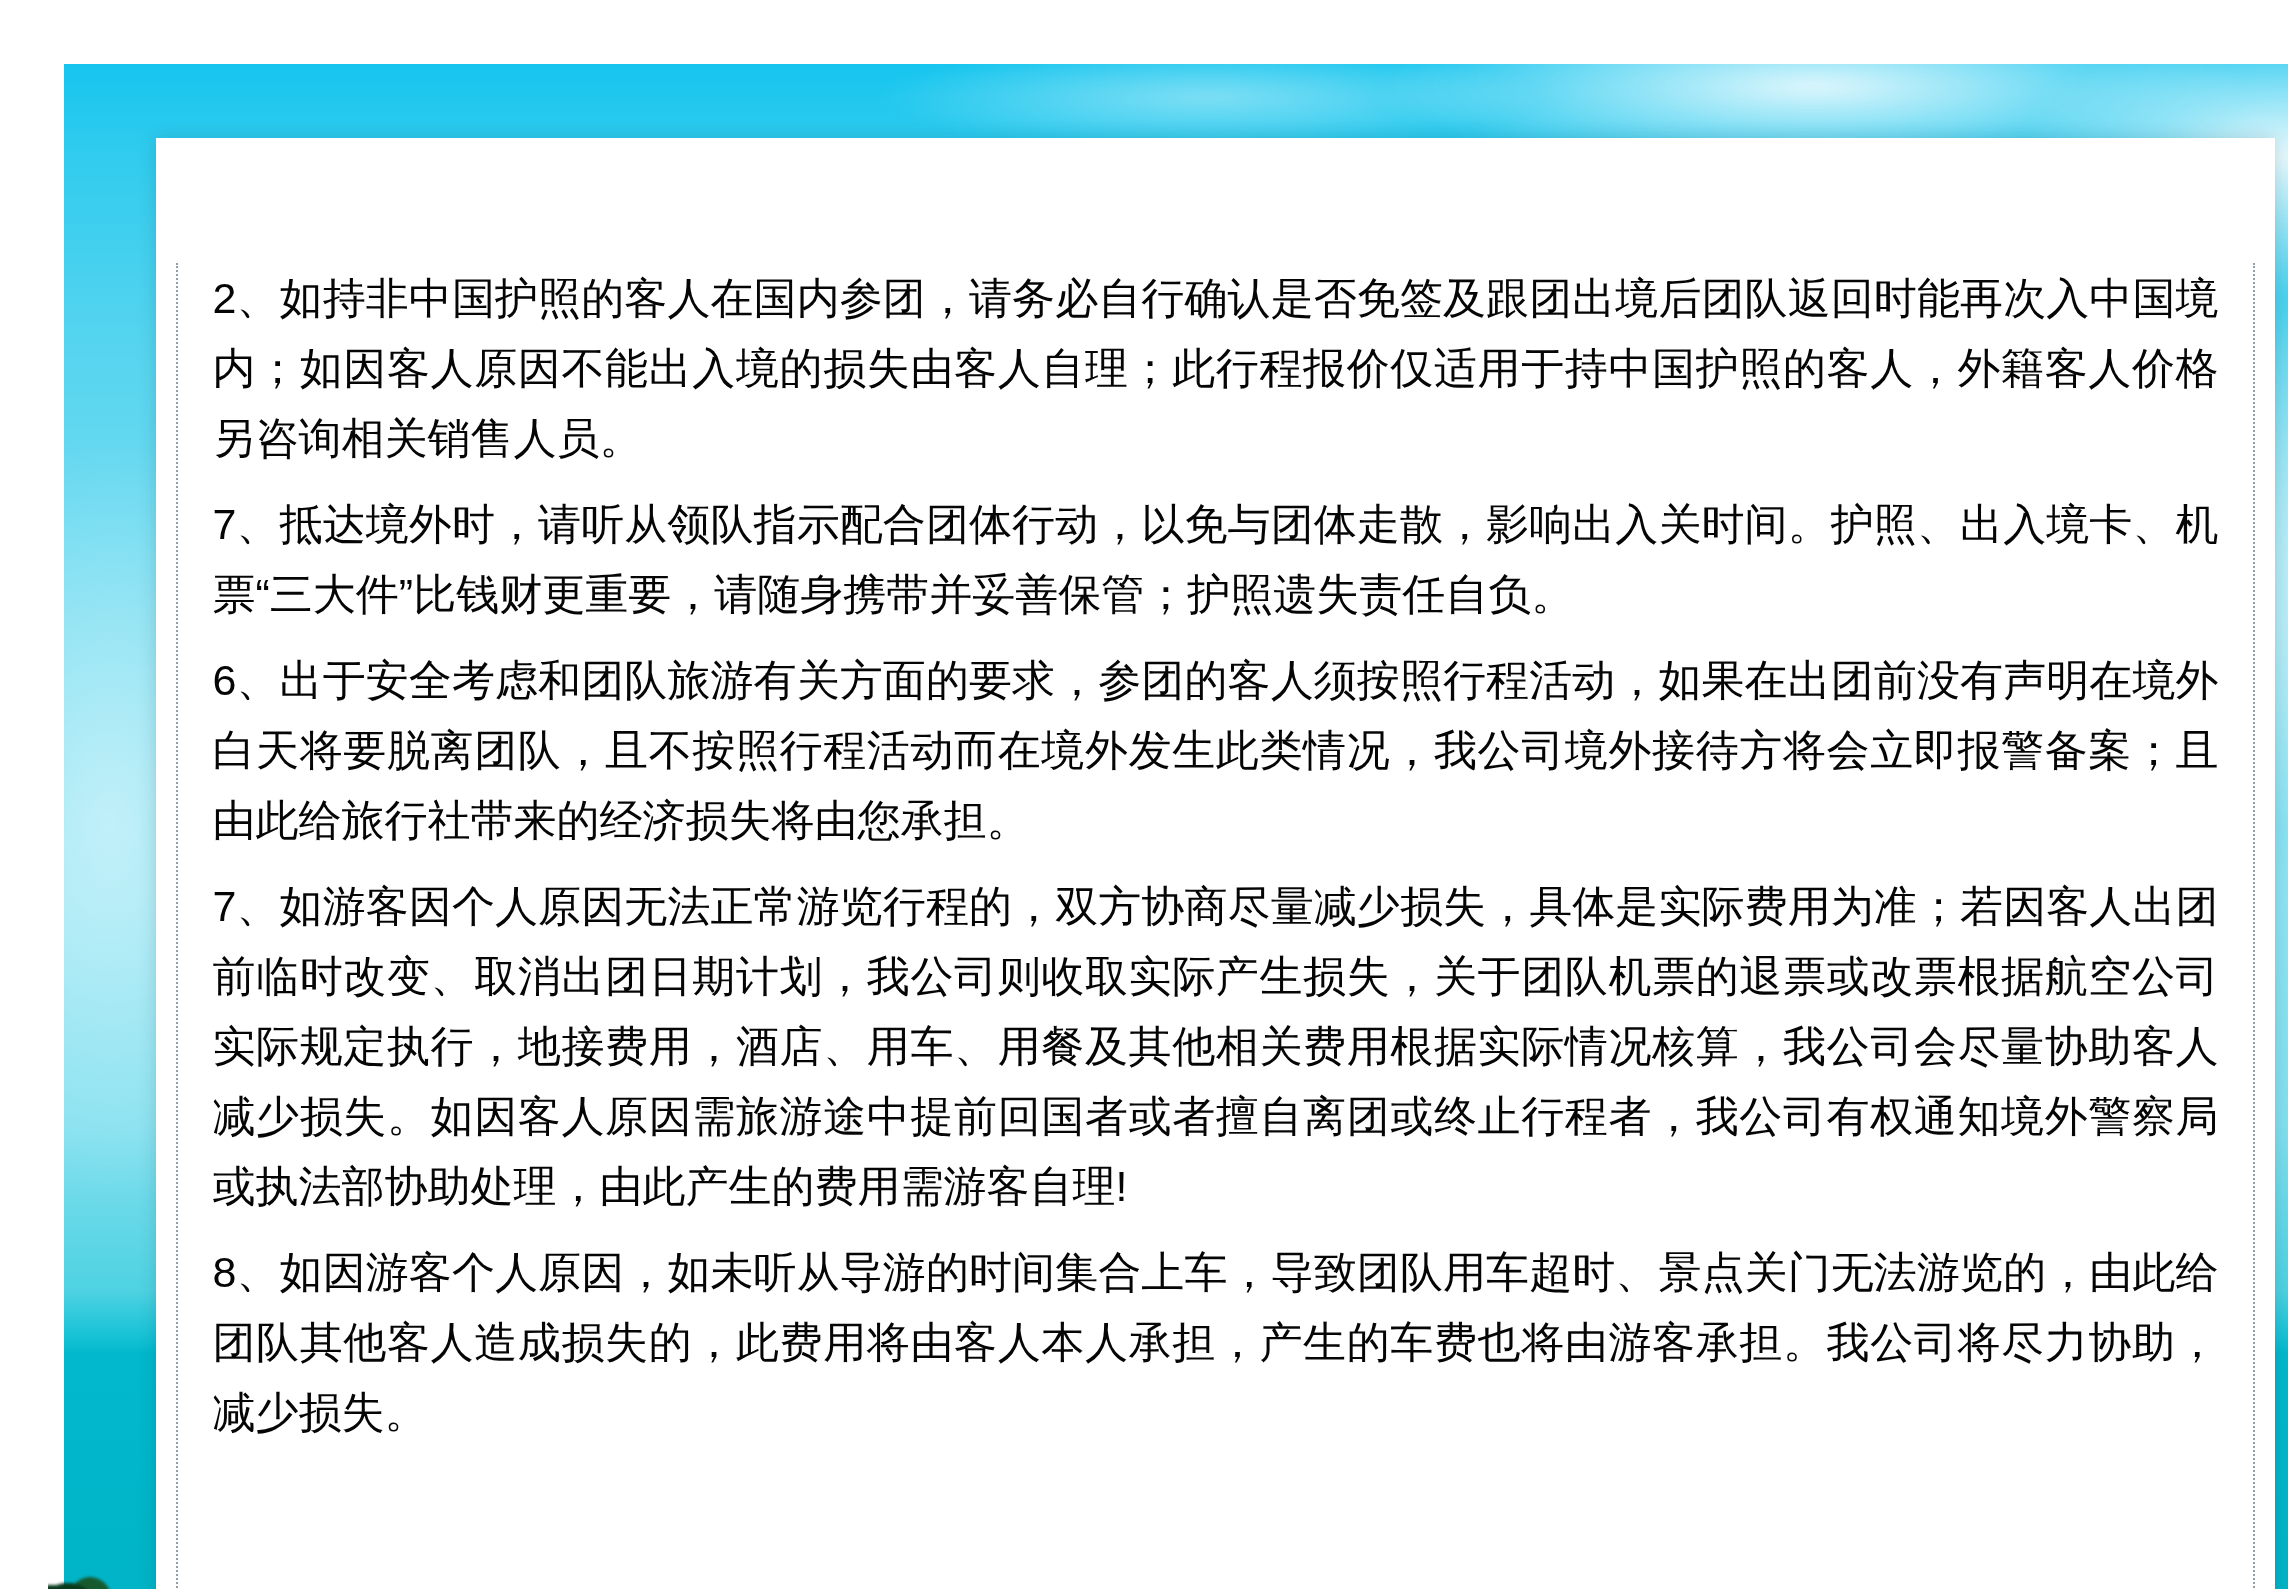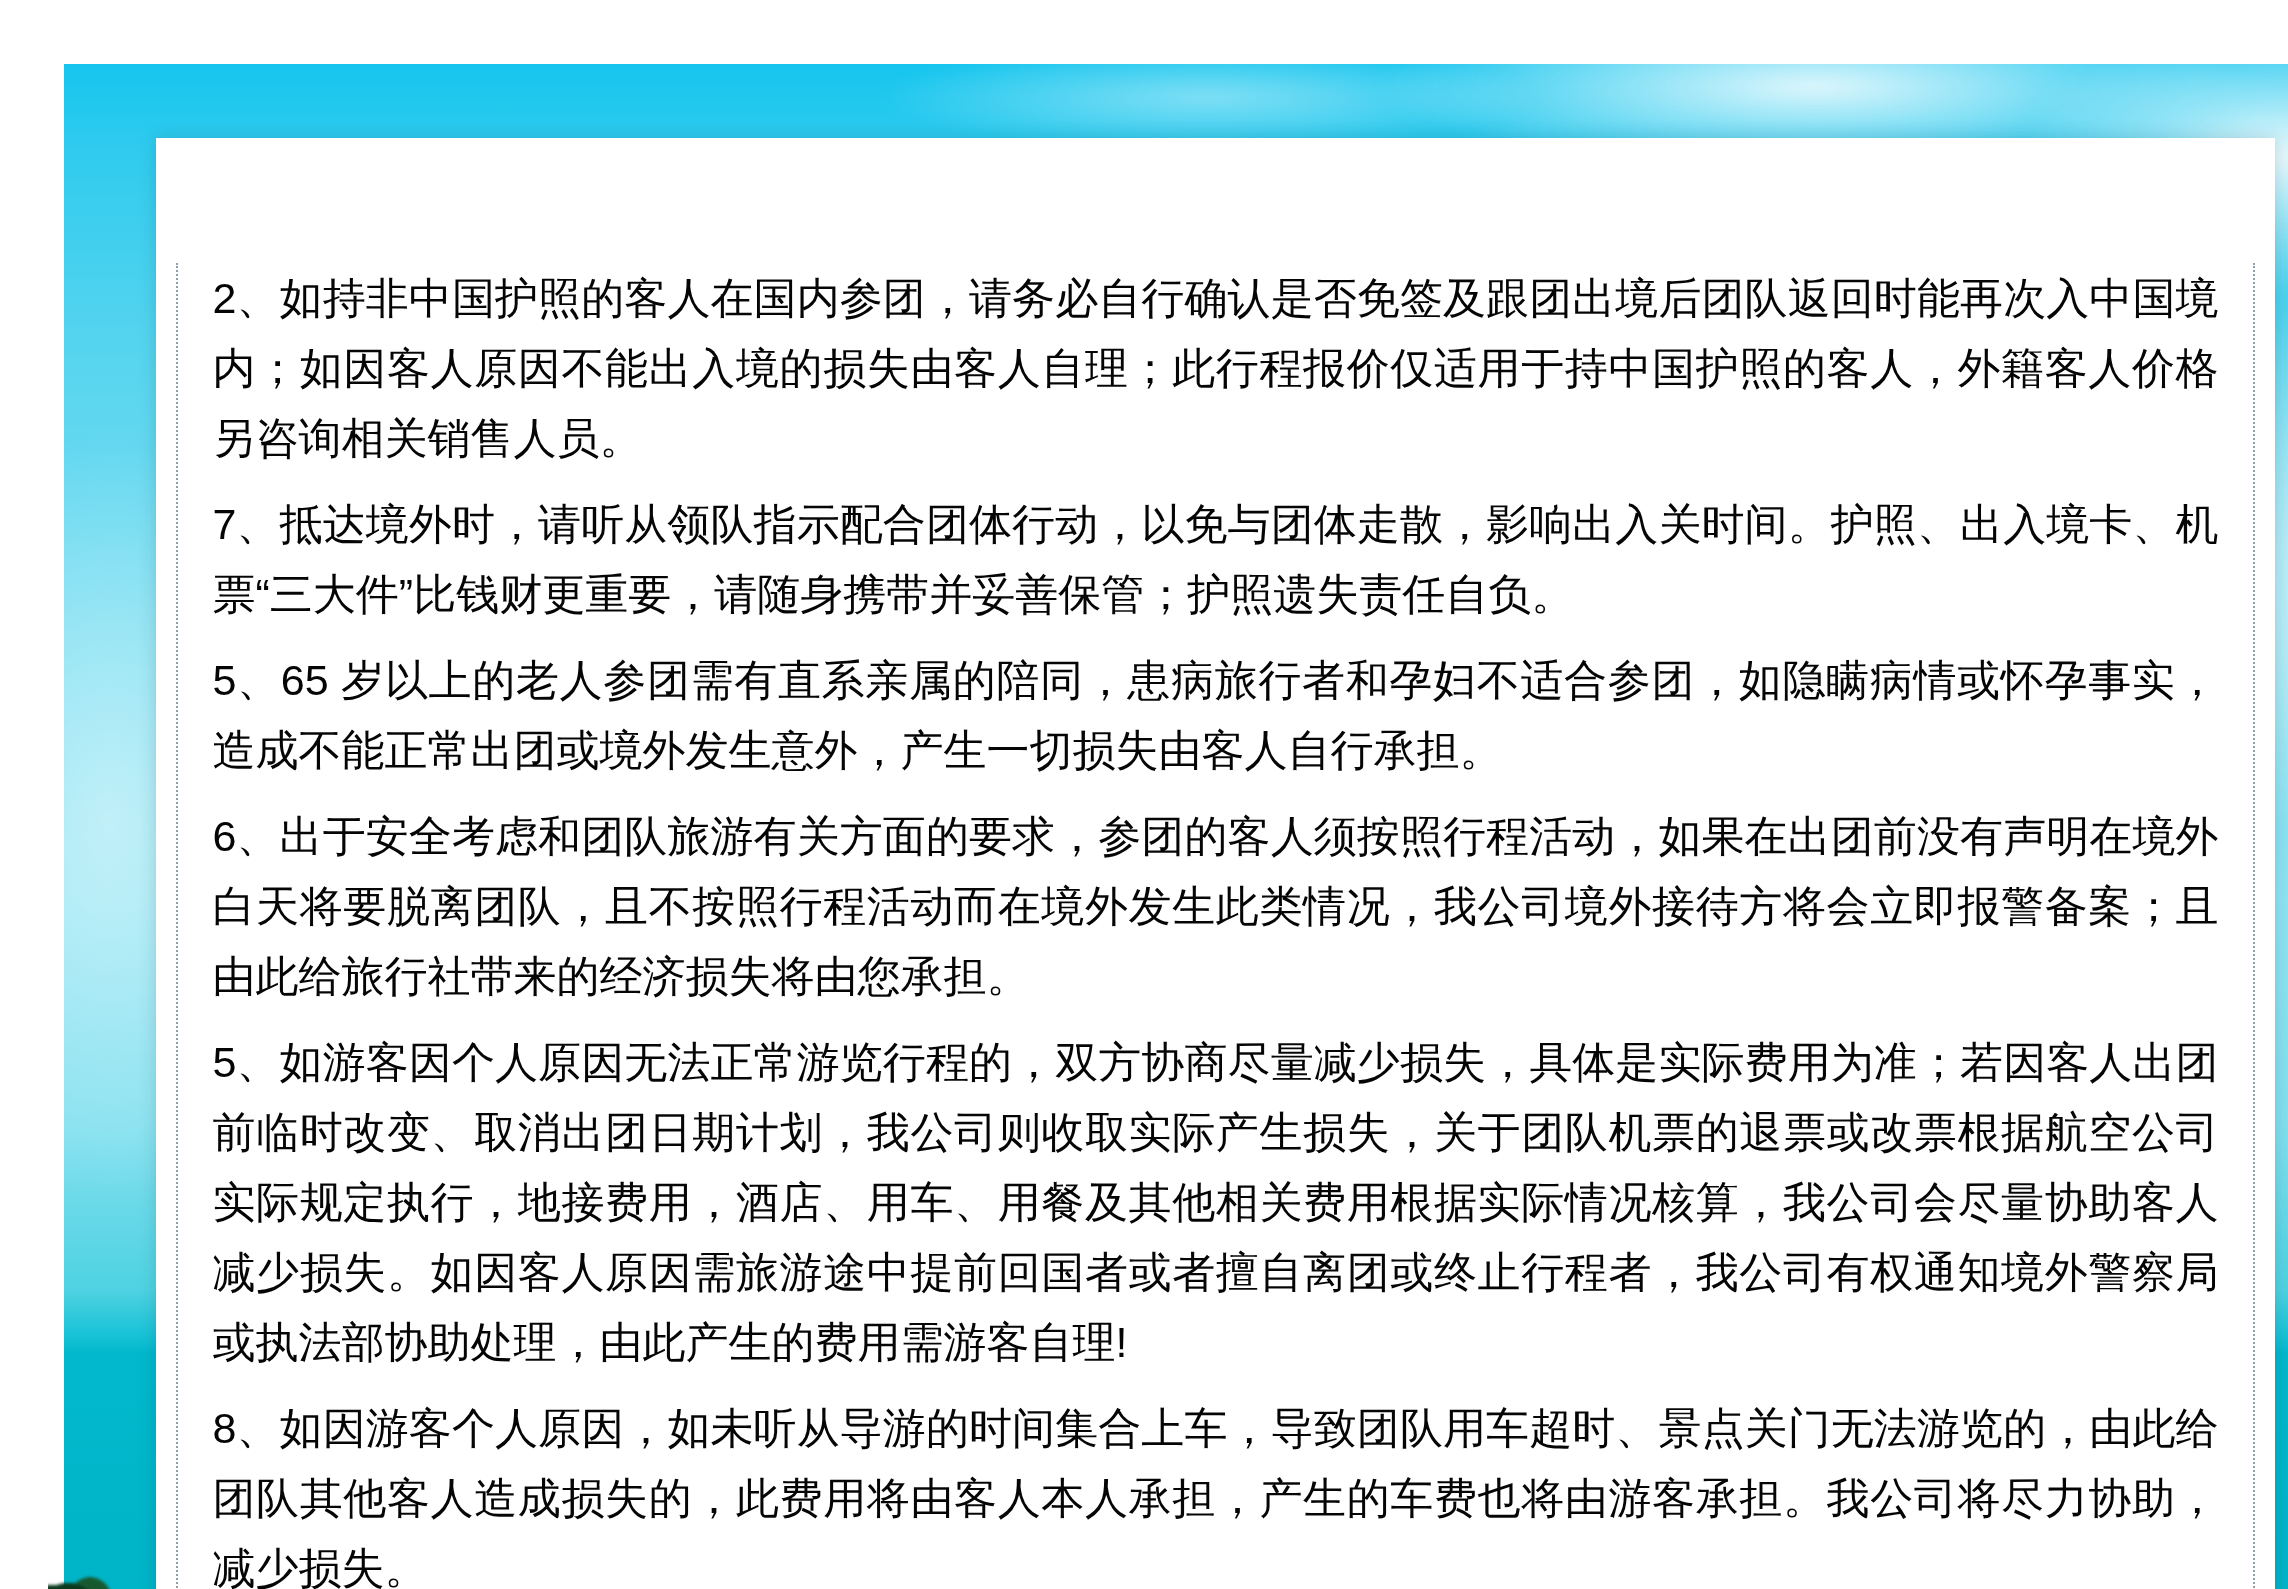--- a/index.html
+++ b/index.html
@@ -61,20 +61,19 @@
   <div class="cloud cloud-b"></div>
   <div class="cloud cloud-c"></div>
   <div class="cloud cloud-d"></div>
   <div class="cloud cloud-e"></div>
   <div class="foliage"></div>
 
   <div class="card">
     <div class="cell">
         <p class="para">2、如持非中国护照的客人在国内参团，请务必自行确认是否免签及跟团出境后团队返回时能再次入中国境内；如因客人原因不能出入境的损失由客人自理；此行程报价仅适用于持中国护照的客人，外籍客人价格另咨询相关销售人员。</p>
         <p class="para">7、抵达境外时，请听从领队指示配合团体行动，以免与团体走散，影响出入关时间。护照、出入境卡、机票“三大件”比钱财更重要，请随身携带并妥善保管；护照遗失责任自负。</p>
-        <p class="para">5、65 岁以上的老人参团需有直系亲属的陪同，患病旅行者和孕妇不适合参团，如隐瞒病情或怀孕事实，造成不能正常出团或境外发生意外，产生一切损失由客人自行承担。</p>
         <p class="para">6、出于安全考虑和团队旅游有关方面的要求，参团的客人须按照行程活动，如果在出团前没有声明在境外白天将要脱离团队，且不按照行程活动而在境外发生此类情况，我公司境外接待方将会立即报警备案；且由此给旅行社带来的经济损失将由您承担。</p>
-        <p class="para">5、如游客因个人原因无法正常游览行程的，双方协商尽量减少损失，具体是实际费用为准；若因客人出团前临时改变、取消出团日期计划，我公司则收取实际产生损失，关于团队机票的退票或改票根据航空公司实际规定执行，地接费用，酒店、用车、用餐及其他相关费用根据实际情况核算，我公司会尽量协助客人减少损失。如因客人原因需旅游途中提前回国者或者擅自离团或终止行程者，我公司有权通知境外警察局或执法部协助处理，由此产生的费用需游客自理!</p>
+        <p class="para">7、如游客因个人原因无法正常游览行程的，双方协商尽量减少损失，具体是实际费用为准；若因客人出团前临时改变、取消出团日期计划，我公司则收取实际产生损失，关于团队机票的退票或改票根据航空公司实际规定执行，地接费用，酒店、用车、用餐及其他相关费用根据实际情况核算，我公司会尽量协助客人减少损失。如因客人原因需旅游途中提前回国者或者擅自离团或终止行程者，我公司有权通知境外警察局或执法部协助处理，由此产生的费用需游客自理!</p>
         <p class="para">8、如因游客个人原因，如未听从导游的时间集合上车，导致团队用车超时、景点关门无法游览的，由此给团队其他客人造成损失的，此费用将由客人本人承担，产生的车费也将由游客承担。我公司将尽力协助，减少损失。</p>
       </div>
   </div>
 </div>
 
 
 </body></html>

